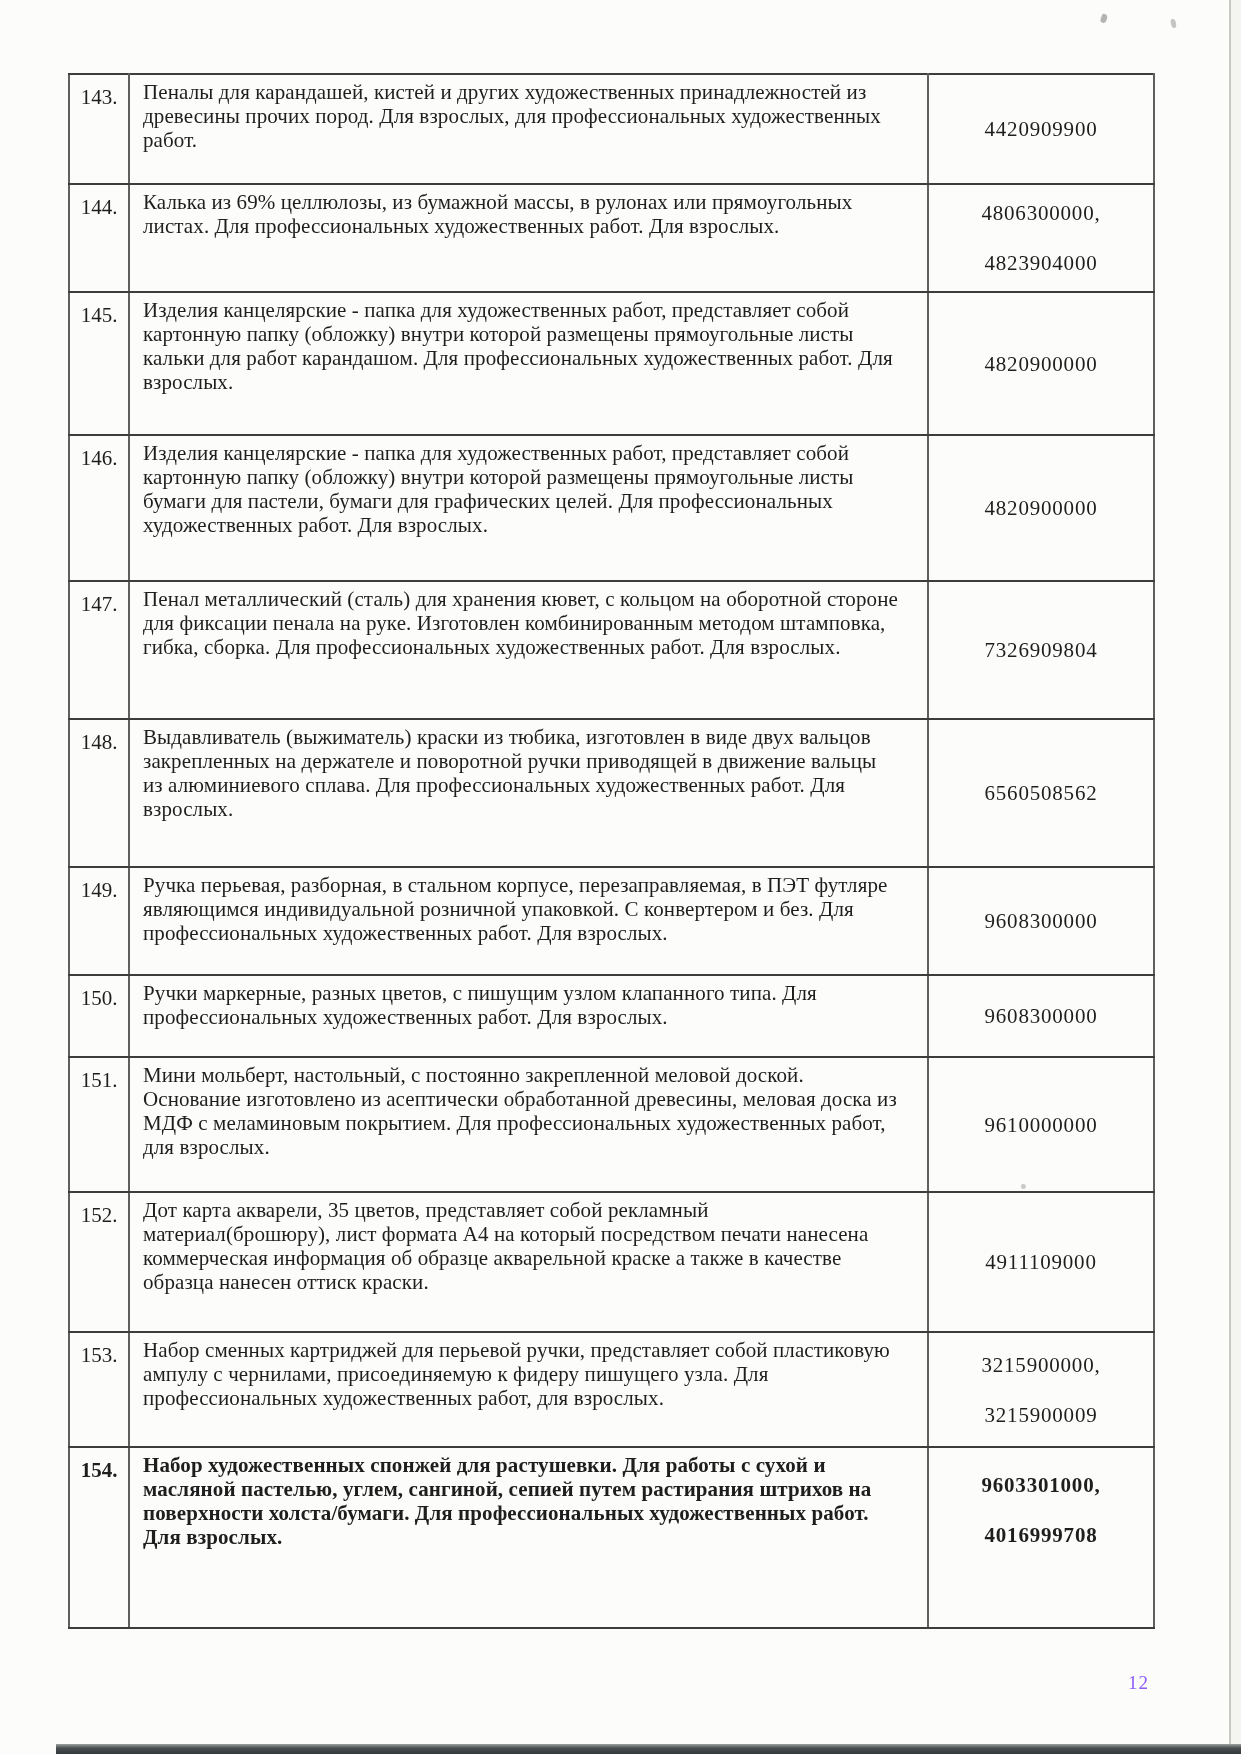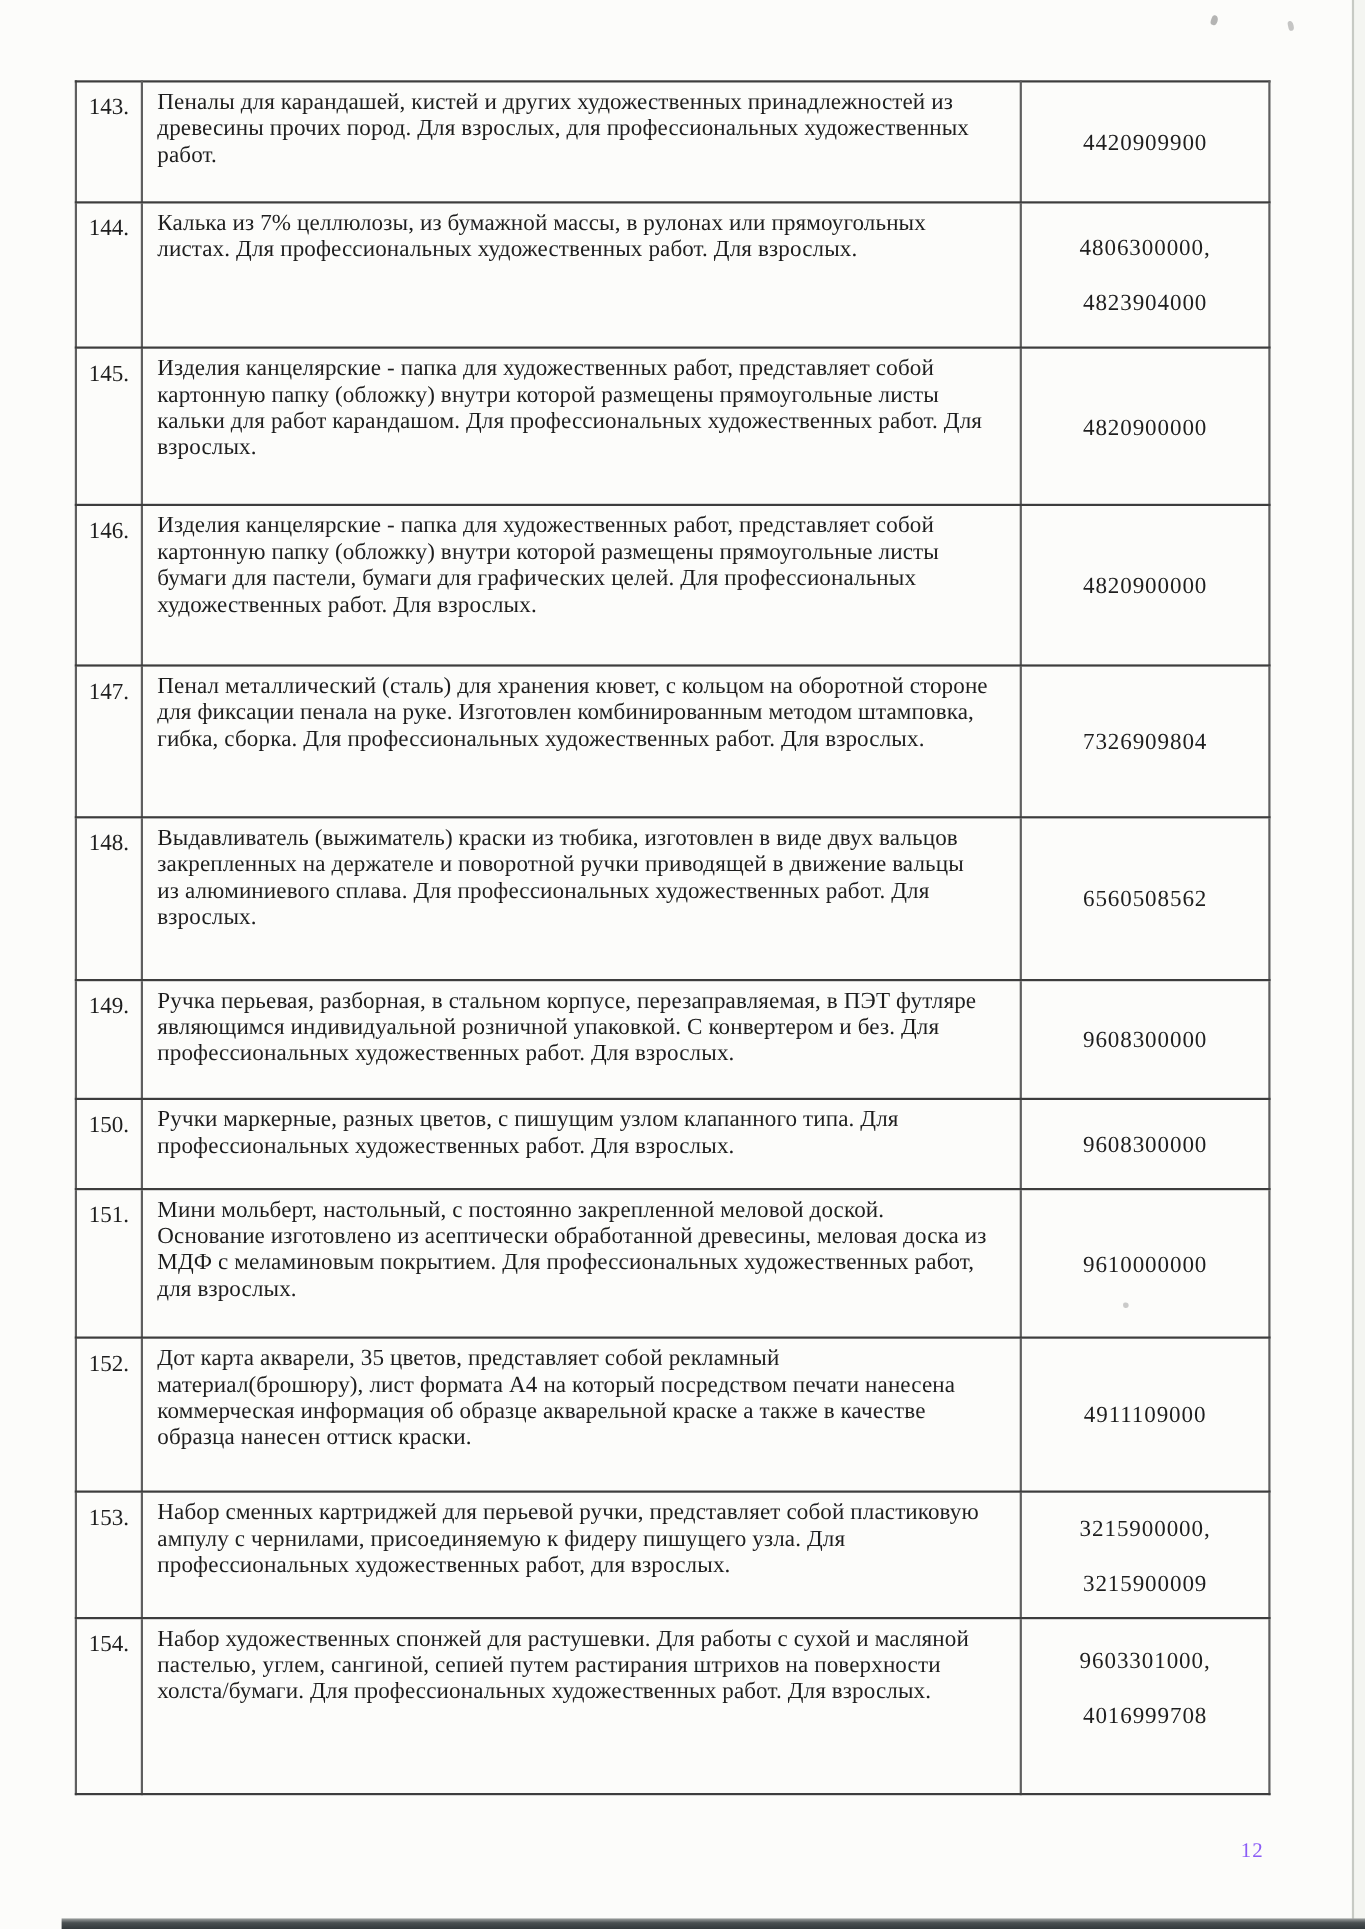--- a/index.html
+++ b/index.html
@@ -63,24 +63,24 @@
   }
   td.code{
     vertical-align:middle;
     text-align:center;
     font-size:21px;
     letter-spacing:.8px;
   }
   td.code .code-line{line-height:50px;}
   td.code.top{vertical-align:top;padding-top:12px;}
   
-  tr.h143{height:110px;} tr.h144{height:132px;margin-left:28px;} tr.h145{height:143px;}
+  tr.h143{height:110px;} tr.h144{height:108px;margin-left:28px;} tr.h145{height:143px;}
   tr.h146{height:146px;} tr.h147{height:138px;} tr.h148{height:148px;}
   tr.h149{height:108px;} tr.h150{height:82px;}  tr.h151{height:135px;}
-  tr.h152{height:140px;} tr.h153{height:115px;} tr.h154{height:160px;}
+  tr.h152{height:140px;} tr.h153{height:115px;} tr.h154{height:181px;font-weight:bold;}
 
   .page-number{
     position:absolute;left:1128px;top:1672px;
     font-size:19px;letter-spacing:1px;color:#8b5cf6;
   }
 </style>
 </head>
 <body>
 
 <div class="page">
@@ -97,21 +97,21 @@
     <tbody>
       <tr class="h143">
         <td class="num">143.</td>
         <td class="desc">Пеналы для карандашей, кистей и других художественных принадлежностей из древесины прочих пород. Для взрослых, для профессиональных художественных работ.</td>
         <td class="code">
           <div class="code-line">4420909900</div>
         </td>
       </tr>
       <tr class="h144">
         <td class="num">144.</td>
-        <td class="desc">Калька из 7% целлюлозы, из бумажной массы, в рулонах или прямоугольных листах. Для профессиональных художественных работ. Для взрослых.</td>
+        <td class="desc">Калька из 69% целлюлозы, из бумажной массы, в рулонах или прямоугольных листах. Для профессиональных художественных работ. Для взрослых.</td>
         <td class="code">
           <div class="code-line">4806300000,</div>
           <div class="code-line">4823904000</div>
         </td>
       </tr>
       <tr class="h145">
         <td class="num">145.</td>
         <td class="desc">Изделия канцелярские - папка для художественных работ, представляет собой картонную папку (обложку) внутри которой размещены прямоугольные листы кальки для работ карандашом. Для профессиональных художественных работ. Для взрослых.</td>
         <td class="code">
           <div class="code-line">4820900000</div>

